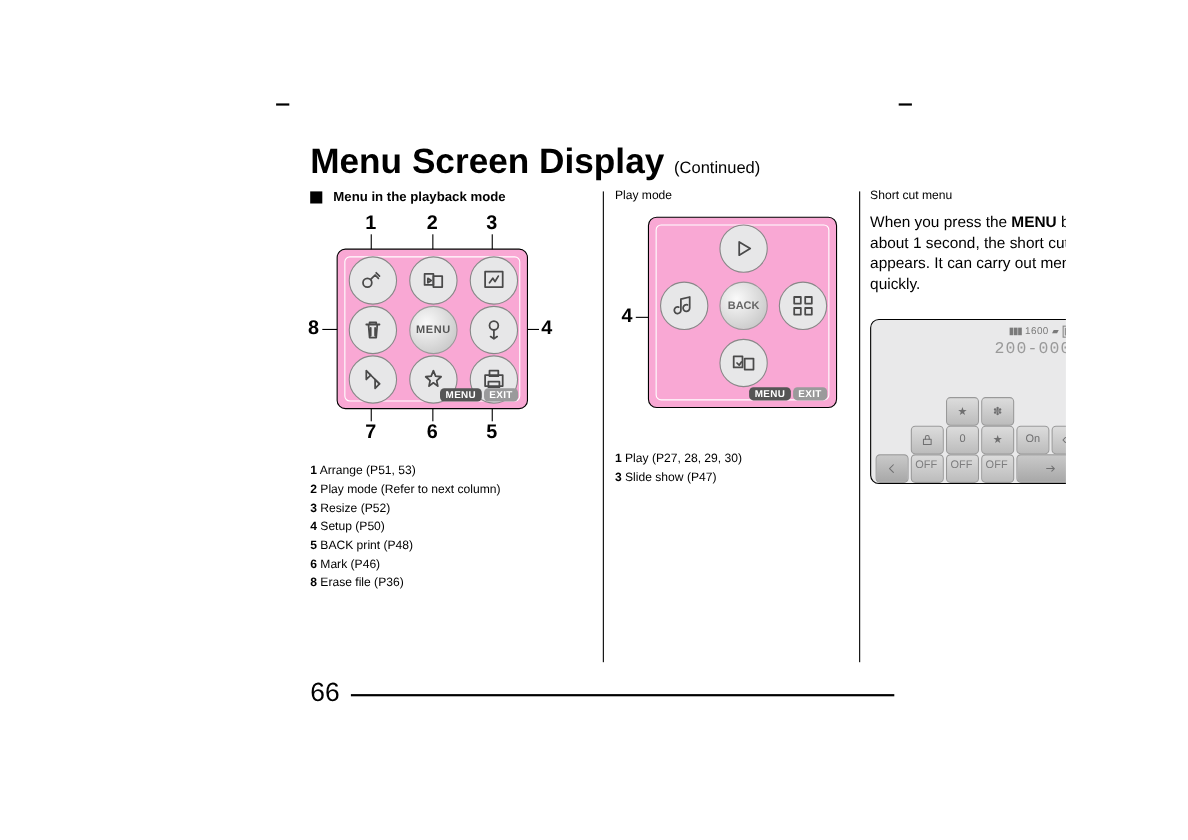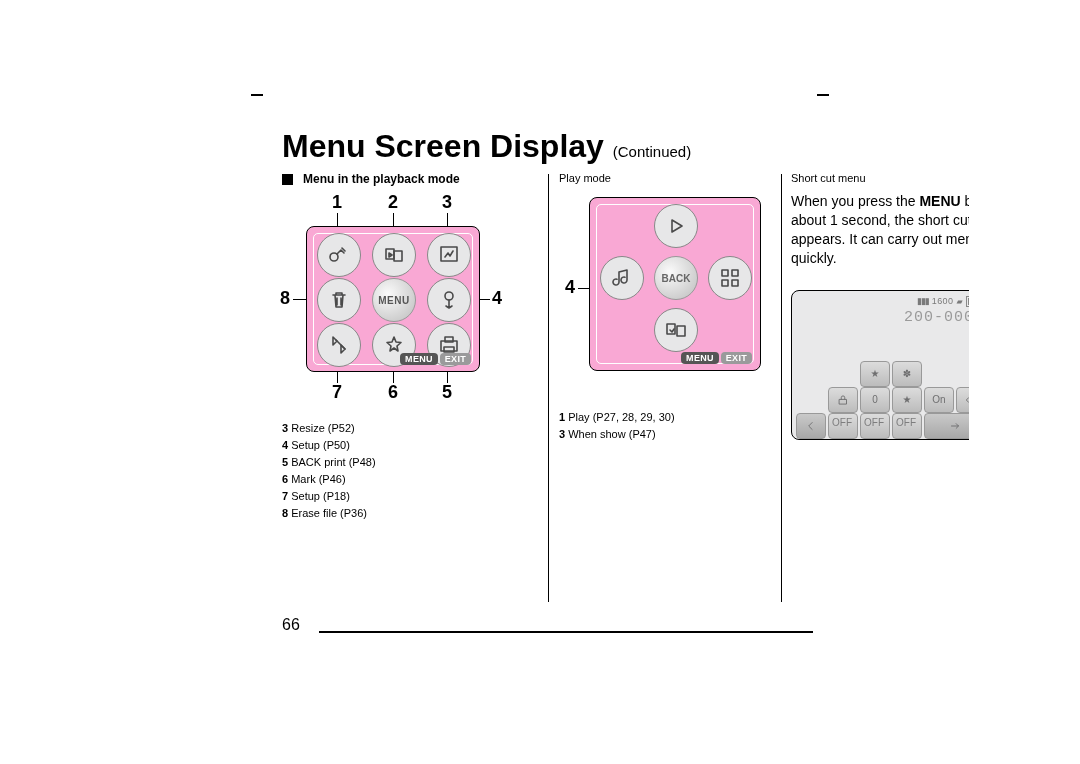--- a/index.html
+++ b/index.html
@@ -40,21 +40,21 @@
   .lcd2{border-radius:8px;background:#e9e9ea;position:relative;border:1px solid #000}
   .scrnbar{position:absolute;right:6px;top:5px;font-size:9px;color:#7a7a7a;letter-spacing:.4px;display:flex;align-items:center;gap:3px}
   .battery{display:inline-block;width:16px;height:9px;border:1px solid #888;position:relative}
   .battery::after{content:"";position:absolute;right:-3px;top:2px;width:2px;height:4px;background:#888}
   .battery i{position:absolute;top:1px;bottom:1px;left:1px;width:3px;background:#888}
   .battery i+i{left:5px}.battery i+i+i{left:9px}
   .fileno{position:absolute;right:6px;top:18px;font-size:15px;color:#9a9a9a;font-family:"Courier New",monospace;letter-spacing:1px}
   .scgrid{position:absolute;left:0;right:0;bottom:6px;height:72px}
   .scbtn{position:absolute;width:28px;height:24px;border-radius:4px;background:linear-gradient(#dcdcdc,#bcbcbc);border:1px solid #999;display:flex;align-items:center;justify-content:center;font-size:10px;color:#6f6f70}
   .sclabel{position:absolute;font-size:10px;color:#7d7d7e;width:28px;text-align:center}
-  .pagenum{position:absolute;left:171px;top:616px;font-size:16px;font-weight:400}
+  .pagenum{position:absolute;left:171px;top:616px;font-size:24px;font-weight:400}
   .hrule{position:absolute;left:208px;right:156px;top:631px;height:1.5px;background:#000}
   
   .ring svg *{stroke:#4a4a4a;stroke-width:1.6;fill:none;stroke-linecap:round;stroke-linejoin:round}
   .scbtn svg{width:14px;height:14px}
   .scbtn svg *{stroke:#6f6f70;stroke-width:1.6;fill:none;stroke-linecap:round;stroke-linejoin:round}
 </style>
 </head>
 <body>
 <div class="page">
 
@@ -155,25 +155,26 @@
           </div>
 
       <div class="exitbar">
         <span class="pill inv">MENU</span>
         <span class="pill">EXIT</span>
       </div>
     </div>
   </div>
 
   <div class="legend">
+    <div><b>1</b> <span>Arrange (P51, 53)</span></div>
+    <div><b>2</b> <span>Play mode (Refer to next column)</span></div>
     <div><b>3</b> <span>Resize (P52)</span></div>
     <div><b>4</b> <span>Setup (P50)</span></div>
     <div><b>5</b> <span>BACK print (P48)</span></div>
     <div><b>6</b> <span>Mark (P46)</span></div>
-    <div><b>7</b> <span>Setup (P18)</span></div>
     <div><b>8</b> <span>Erase file (P36)</span></div>
   </div>
 </div>
 
 <div class="col col2">
   <div class="tinyhead">Play mode</div>
 
   <div style="position:relative;height:190px;margin-top:13px">
     <div class="cnum" style="left:50px;top:14px">1</div>
     <div class="cnum" style="left:182px;top:80px">2</div>
@@ -217,21 +218,21 @@
           </div>
       <div class="exitbar">
         <span class="pill inv">MENU</span>
         <span class="pill">EXIT</span>
       </div>
     </div>
   </div>
 
   <div class="legend" style="margin-top:22px">
     <div><b>1</b> <span>Play (P27, 28, 29, 30)</span></div>
-    <div><b>3</b> <span>When show (P47)</span></div>
+    <div><b>3</b> <span>Slide show (P47)</span></div>
   </div>
 </div>
 
 <div class="col col3">
   <div class="tinyhead">Short cut menu</div>
   <div class="shorttext">
     <span>When you press the </span><b>MENU</b><span> button for about 1 second, the short cut menu appears. It can carry out menu functions quickly.</span>
   </div>
 
   <div class="lcd2" style="margin-top:22px;width:198px;height:148px">

